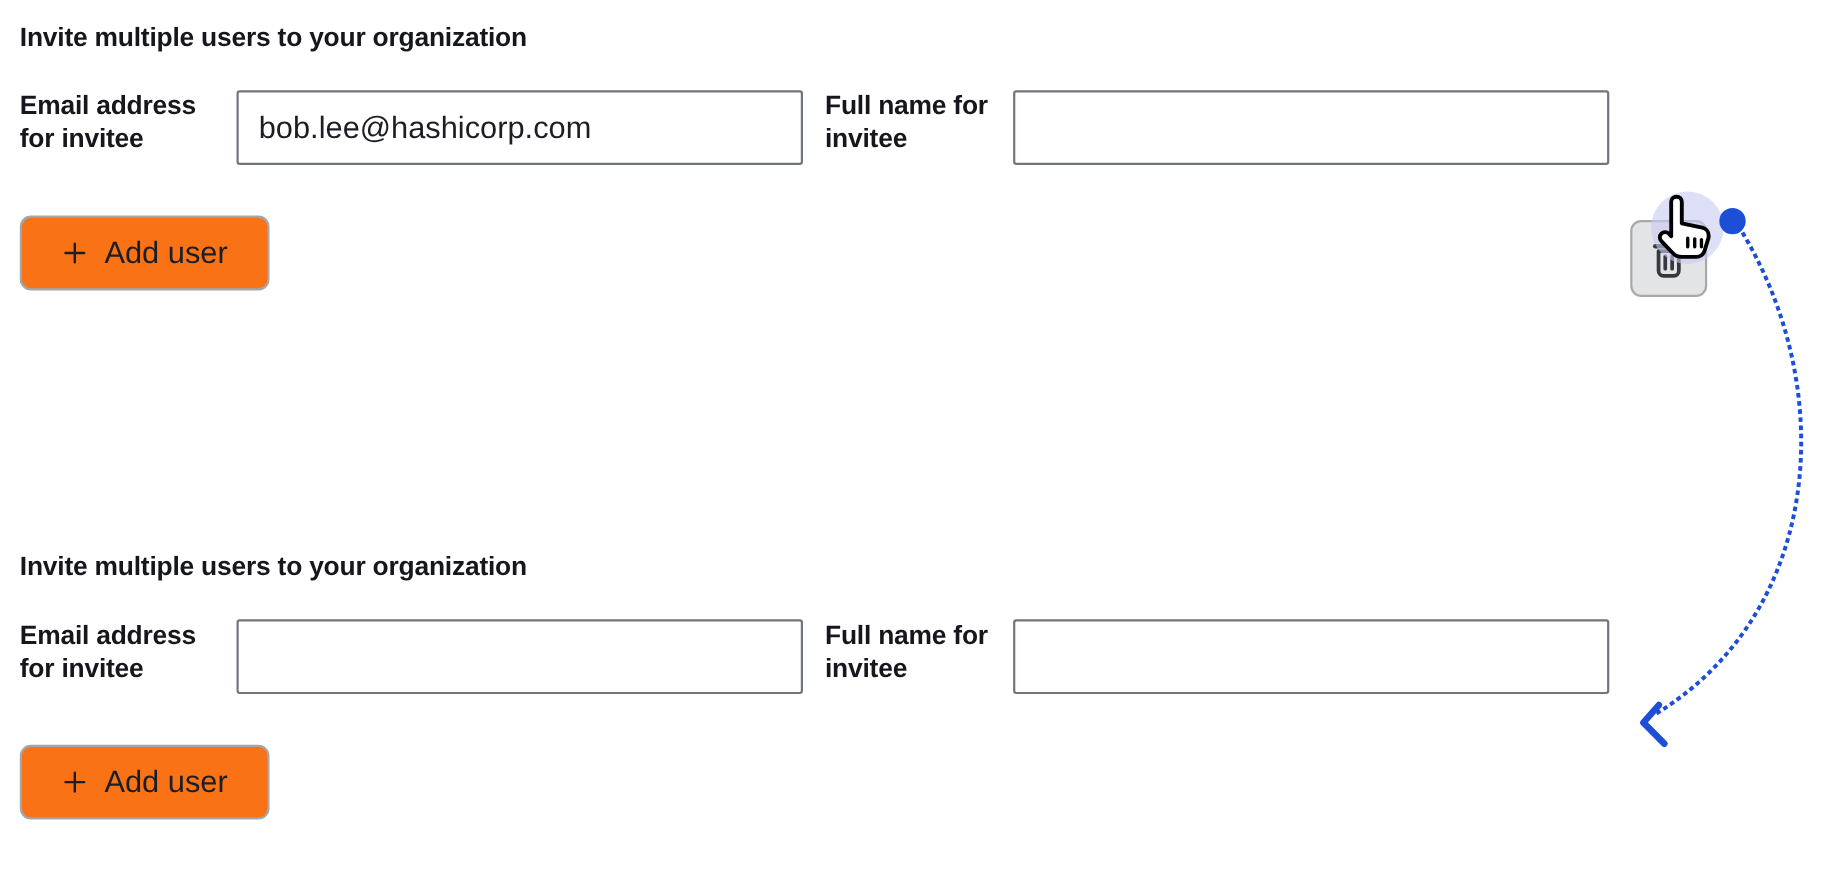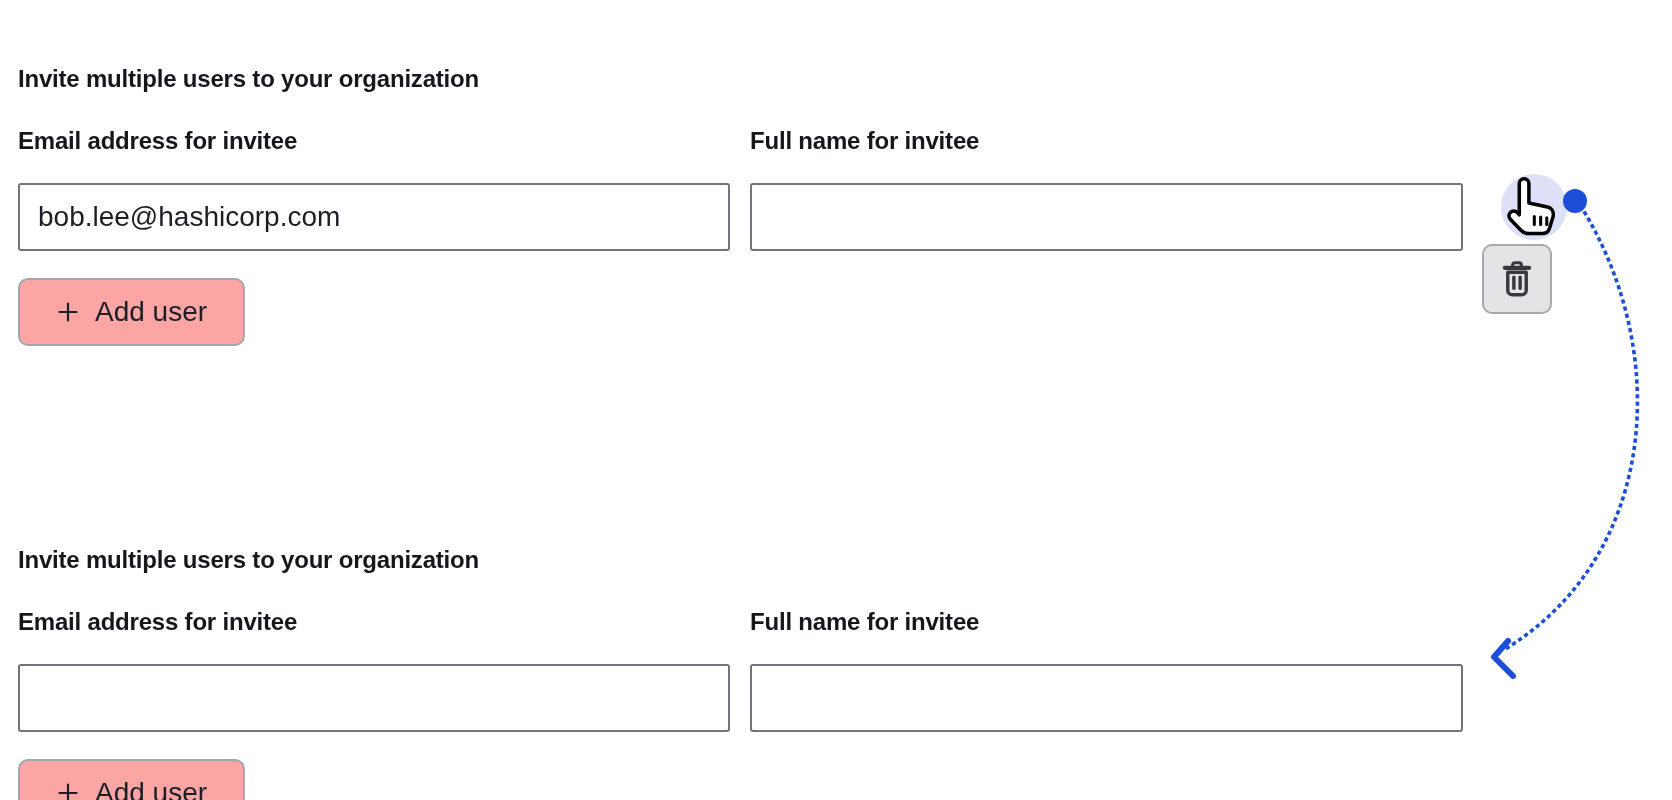--- a/index.html
+++ b/index.html
@@ -1,29 +1,29 @@
 <!DOCTYPE html>
 <html><head>
 <meta charset="utf-8">
 <style>
   html,body{margin:0;padding:0;background:#ffffff;}
   body{
     width:1672px;height:800px;position:relative;overflow:hidden;
     font-family:"Liberation Sans","DejaVu Sans",sans-serif;
     color:#16181d;
   }
-  .form-section{position:absolute;left:18px;width:1640px;margin-top:44px;}
+  .form-section{position:absolute;left:18px;width:1640px;}
   #section-before{top:20px;}
   #section-after{top:501px;}
   .form-heading{
     font-size:24px;font-weight:700;line-height:30px;margin:0 0 32px 0;
     letter-spacing:-0.2px;color:#15171c;
   }
   .fields-row{position:relative;display:flex;gap:20px;}
-  .field{display:flex;flex-direction:column;}
+  .field{display:flex;flex-direction:row;}
   .field-email{width:712px;}
   .field-name{width:713px;}
   .field-label{
     font-size:24px;font-weight:700;line-height:30px;margin-bottom:27px;
     letter-spacing:-0.2px;color:#15171c;
   }
   .text-input{
     height:68px;width:100%;box-sizing:border-box;
     border:2px solid #70747c;border-radius:3px;background:#ffffff;
     font-family:"Liberation Sans","DejaVu Sans",sans-serif;
@@ -32,21 +32,21 @@
   .delete-btn{
     position:absolute;left:1464px;top:118px;width:70px;height:70px;
     background:#e3e4e6;border:2px solid #a7a9ae;border-radius:10px;
     display:flex;align-items:center;justify-content:center;
     padding:0;cursor:pointer;box-sizing:border-box;
   }
   .actions{margin-top:27px;}
   .add-user-btn{
     height:68px;width:227px;box-sizing:border-box;
     display:inline-flex;align-items:center;justify-content:center;gap:15px;
-    background:#fca5a5;border:2px solid #a2a6ad;border-radius:10px;
+    background:#f97316;border:2px solid #a2a6ad;border-radius:10px;
     font-family:"Liberation Sans","DejaVu Sans",sans-serif;
     font-size:28px;color:#1b1e24;cursor:pointer;
   }
   #annotation-overlay{
     position:absolute;left:0;top:0;width:1672px;height:800px;
     pointer-events:none;z-index:10;
   }
 </style>
 </head>
 <body>

